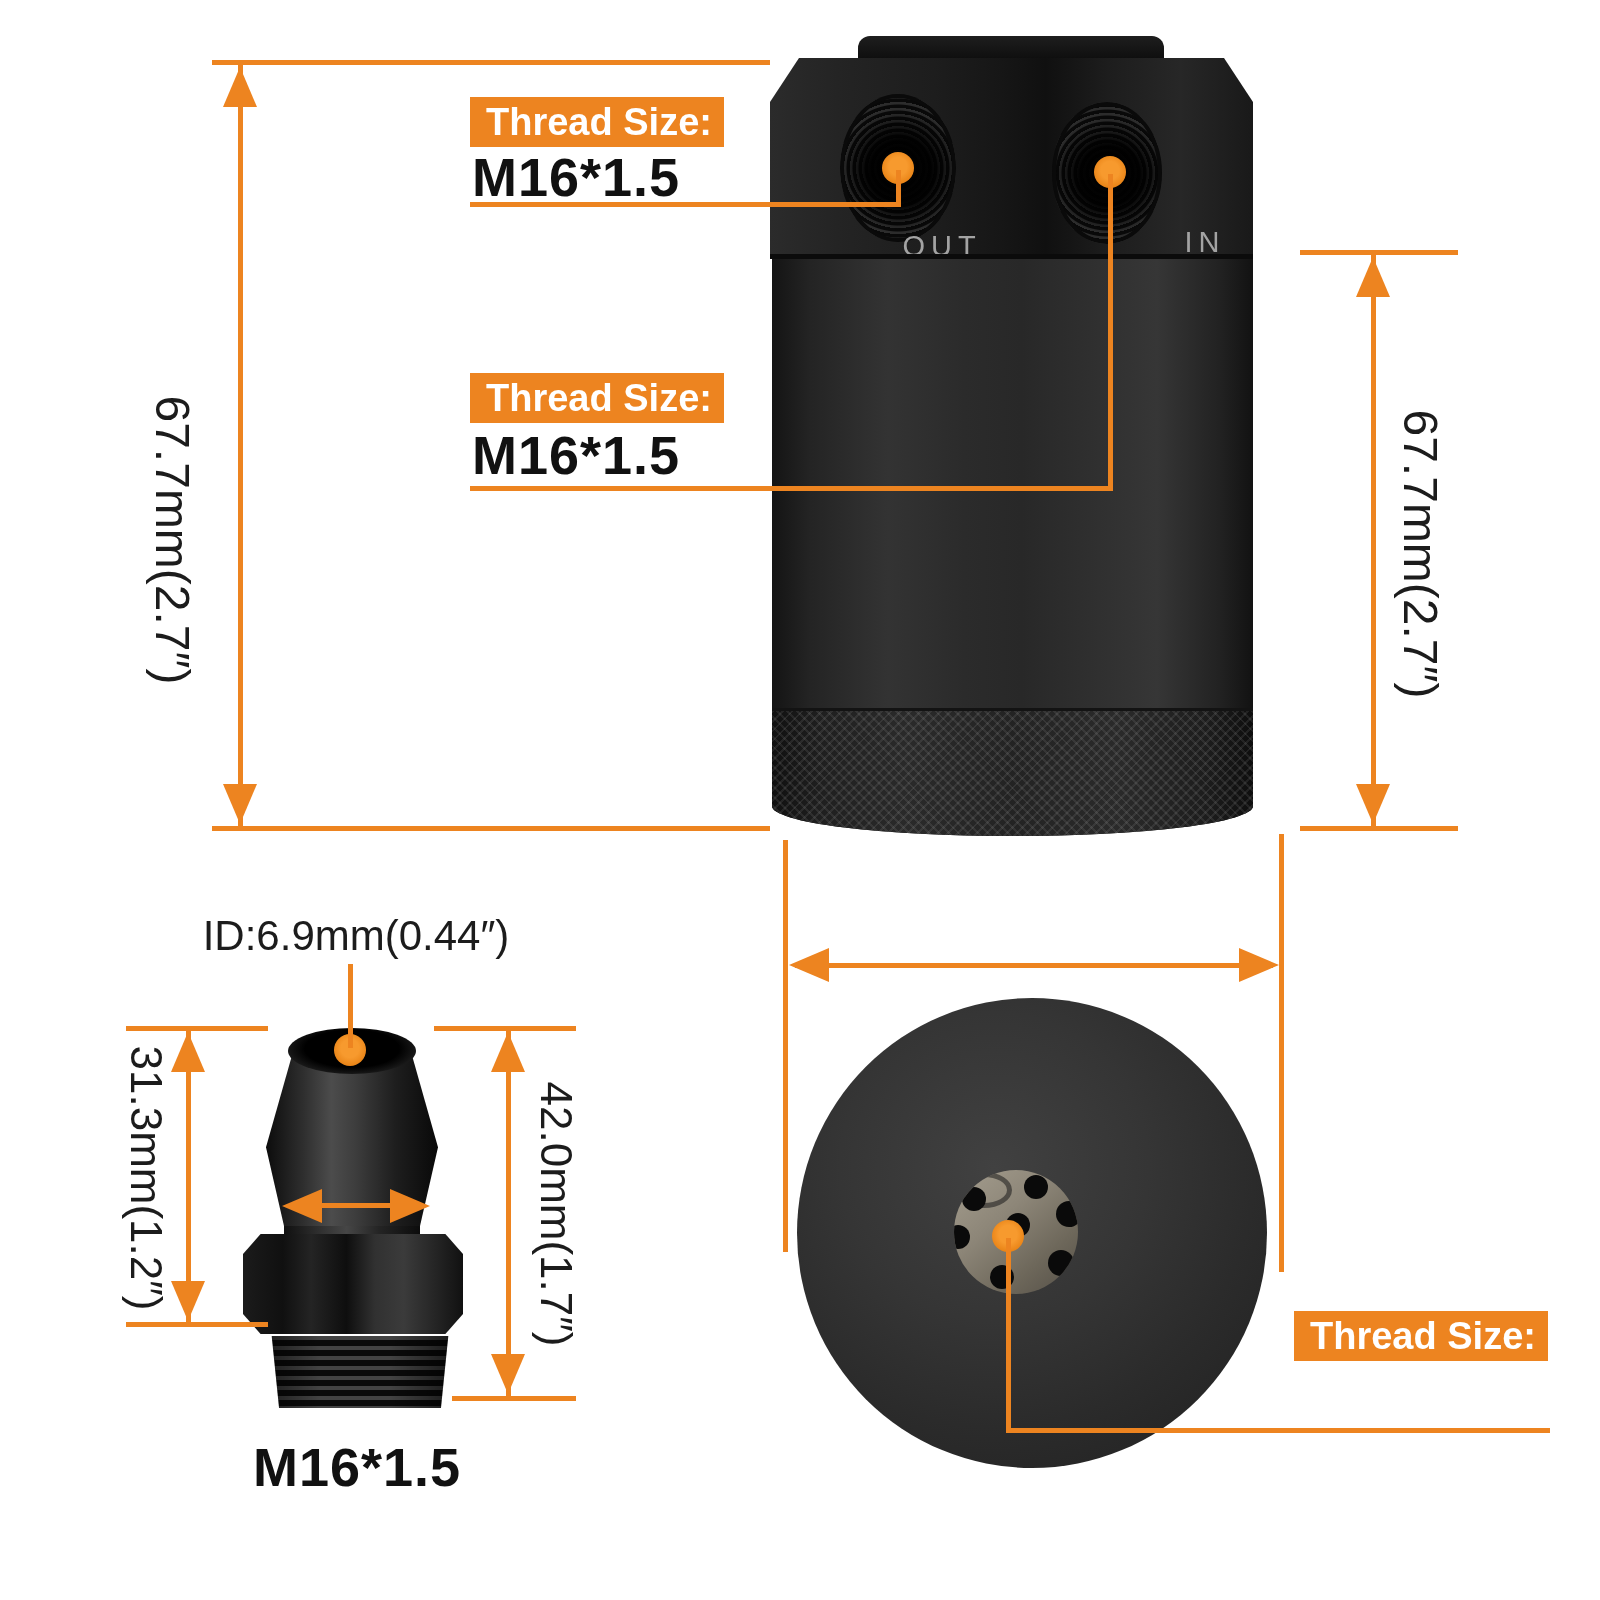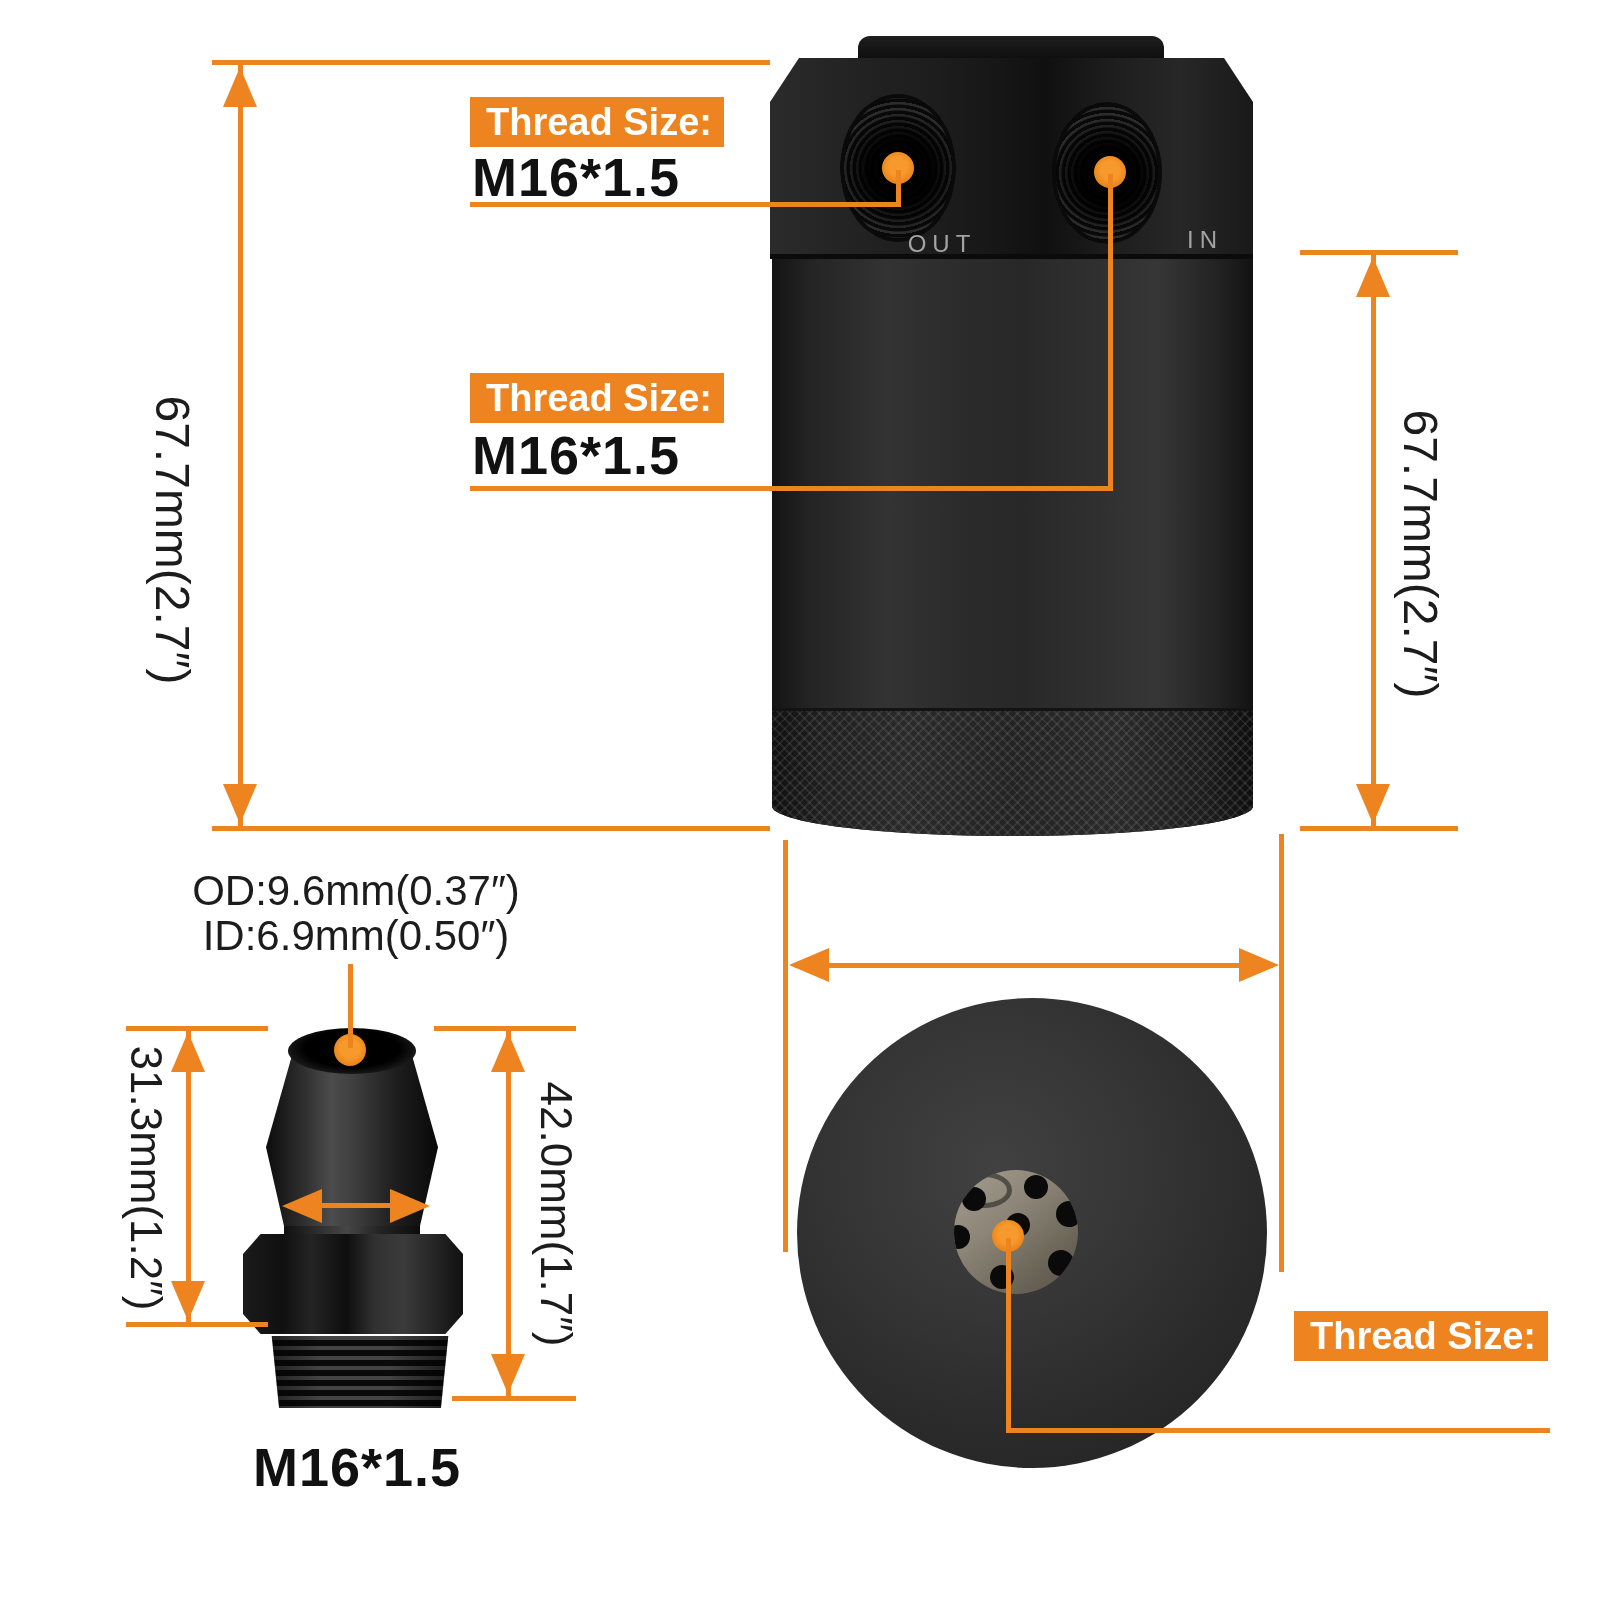--- a/index.html
+++ b/index.html
@@ -26,21 +26,21 @@
            transform:translate(-50%,-50%);}
   .dimtext-v{position:absolute;color:#1c1c1c;font-size:48px;font-weight:500;white-space:nowrap;
              writing-mode:vertical-rl;text-orientation:mixed;transform:translate(-50%,-50%);}
   .dimtext-sm{font-size:44px;}
   
   .callout-box{position:absolute;width:254px;height:50px;background:var(--o);color:#ffffff;
                font-size:38px;font-weight:700;line-height:50px;padding-left:16px;box-sizing:border-box;
                white-space:nowrap;}
   .callout-val{position:absolute;color:#111111;font-size:54px;font-weight:700;white-space:nowrap;
                letter-spacing:1px;}
-  .port-label{position:absolute;color:#a3a3a3;font-size:24px;font-weight:500;letter-spacing:6px;text-align:center;}
+  .port-label{position:absolute;color:#a3a3a3;font-size:29px;font-weight:500;letter-spacing:6px;text-align:center;}
   .baffle-dot{position:absolute;background:#0a0a0a;border-radius:50%;}
 </style>
 </head>
 <body>
 
 <div id="stage">
 
   <div class="abs" style="left:0;top:0;width:1600px;height:850px;">
 
     <div class="abs" style="left:858px;top:36px;width:306px;height:28px;border-radius:12px 12px 6px 6px;
@@ -127,22 +127,21 @@
   <div class="oline" style="left:1006px;top:1428px;width:544px;height:5px;"></div>
 
   <div class="callout-box" style="left:470px;top:97px;">Thread Size:</div>
   <div class="callout-val" style="left:472px;top:146px;">M16*1.5</div>
 
   <div class="callout-box" style="left:470px;top:373px;">Thread Size:</div>
   <div class="callout-val" style="left:472px;top:424px;">M16*1.5</div>
 
   <div class="callout-box" style="left:1294px;top:1311px;">Thread Size:</div>
 
-  <div class="dimtext dimtext-sm" style="left:356px;top:891px;transform:translate(-50%,-50%);font-size:42px;">OD:9.6mm(0.37″)</div>
-  <div class="dimtext dimtext-sm" style="left:356px;top:936px;transform:translate(-50%,-50%);font-size:42px;">ID:6.9mm(0.50″)</div>
+  <div class="dimtext dimtext-sm" style="left:356px;top:936px;transform:translate(-50%,-50%);font-size:42px;">ID:6.9mm(0.44″)</div>
 
   <div class="callout-val" style="left:232px;top:1436px;width:250px;text-align:center;">M16*1.5</div>
 
   <div class="oline" style="left:212px;top:60px;width:558px;height:5px;"></div>
   <div class="oline" style="left:212px;top:826px;width:558px;height:5px;"></div>
   <div class="oline" style="left:238px;top:65px;width:5px;height:761px;"></div>
   <div class="arr arr-up" style="left:223px;top:67px;"></div>
   <div class="arr arr-dn" style="left:223px;top:784px;"></div>
   <div class="dimtext-v" style="left:172px;top:540px;">67.7mm(2.7″)</div>
 

